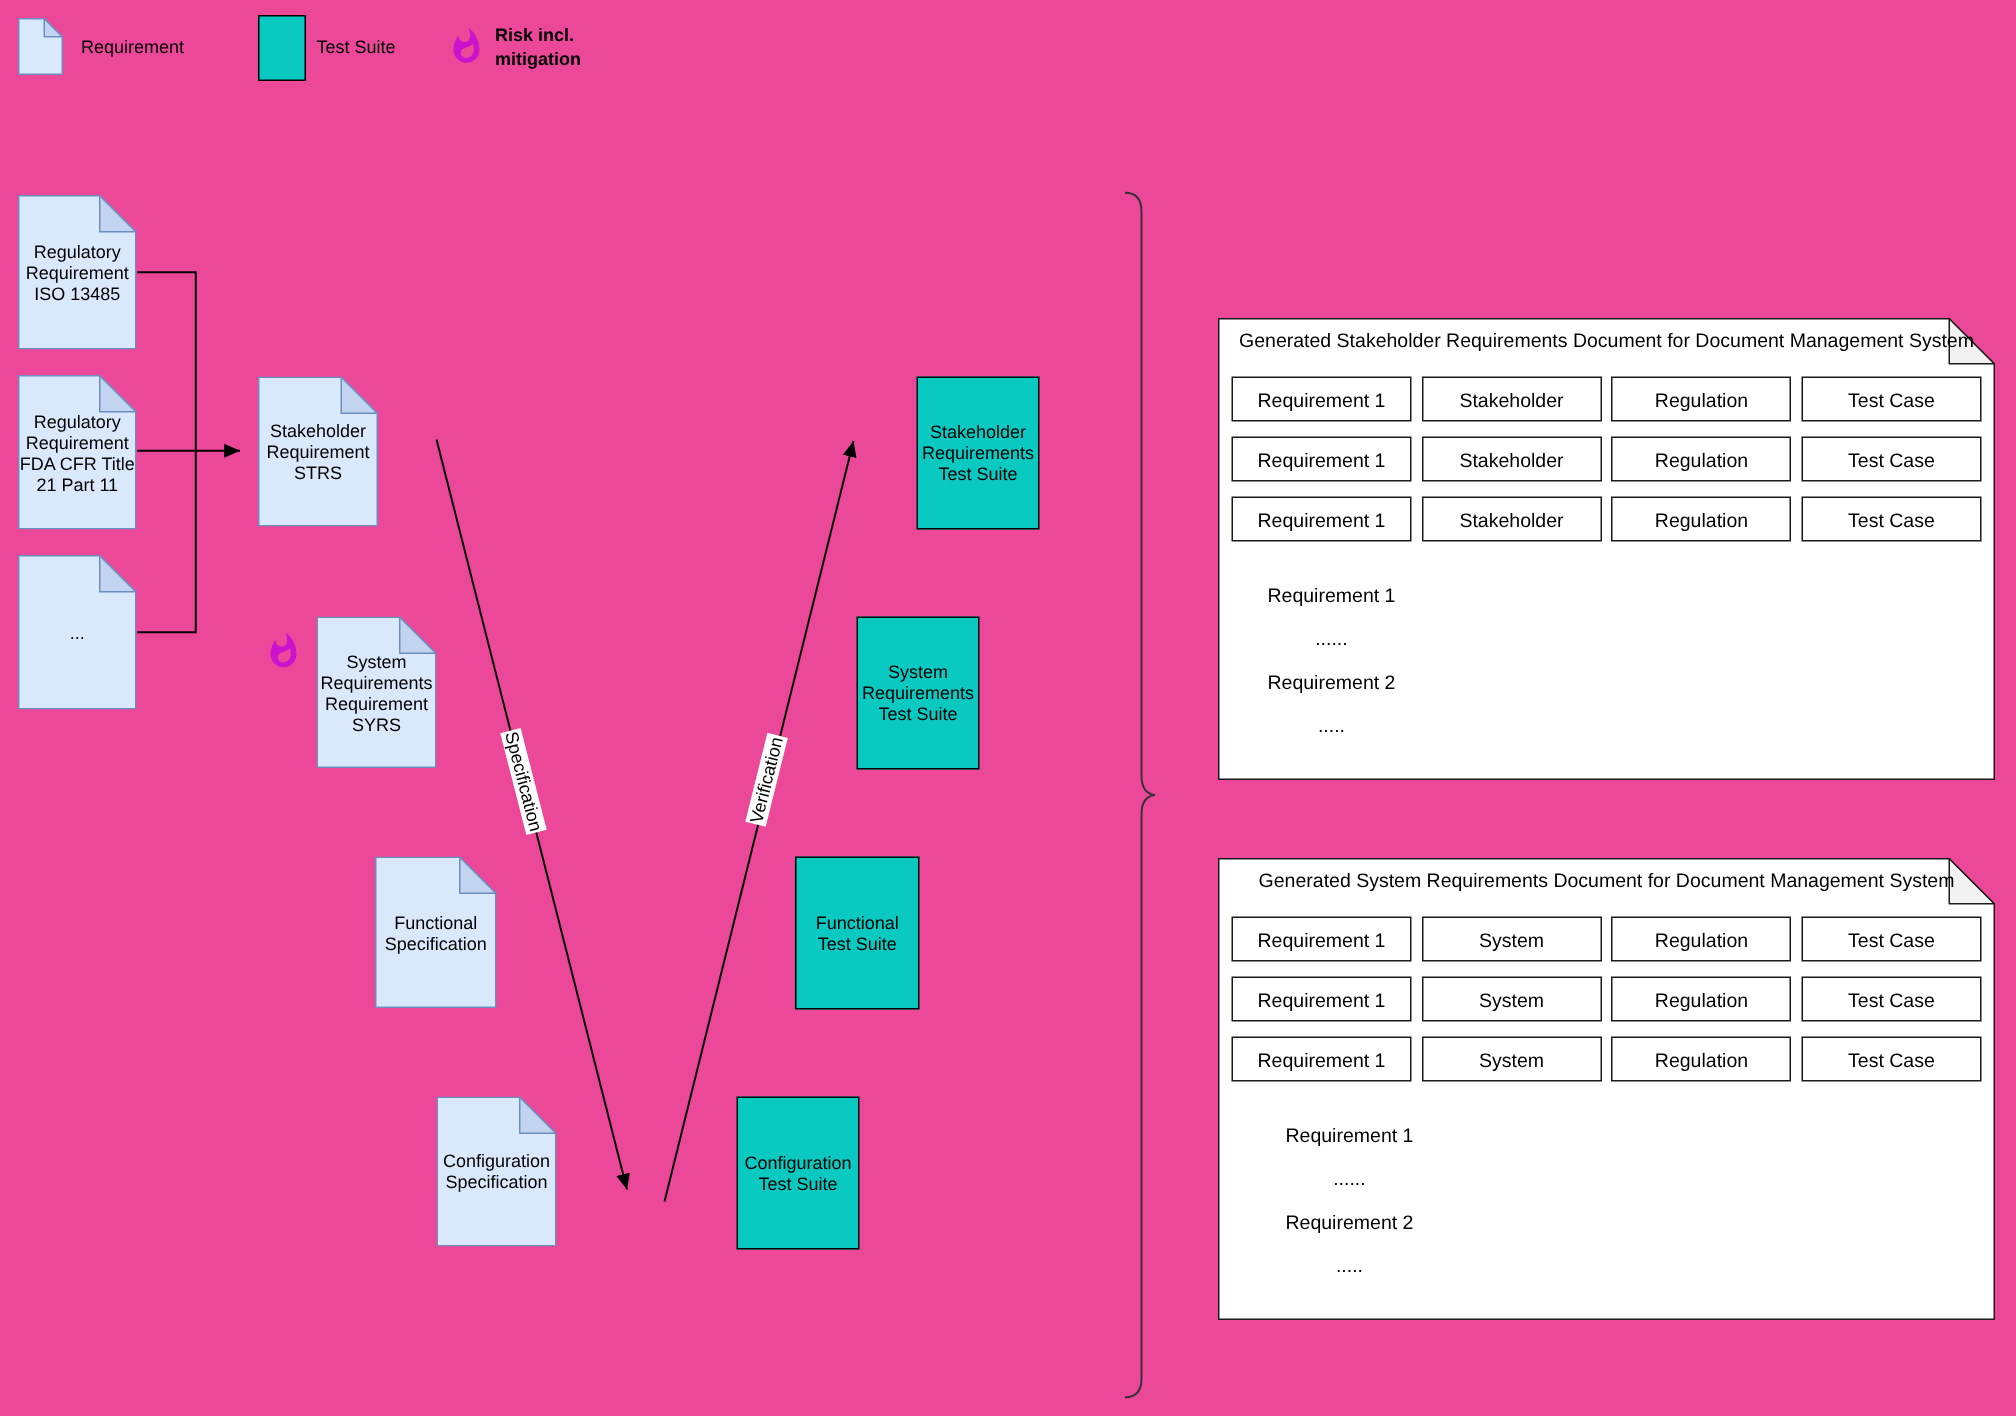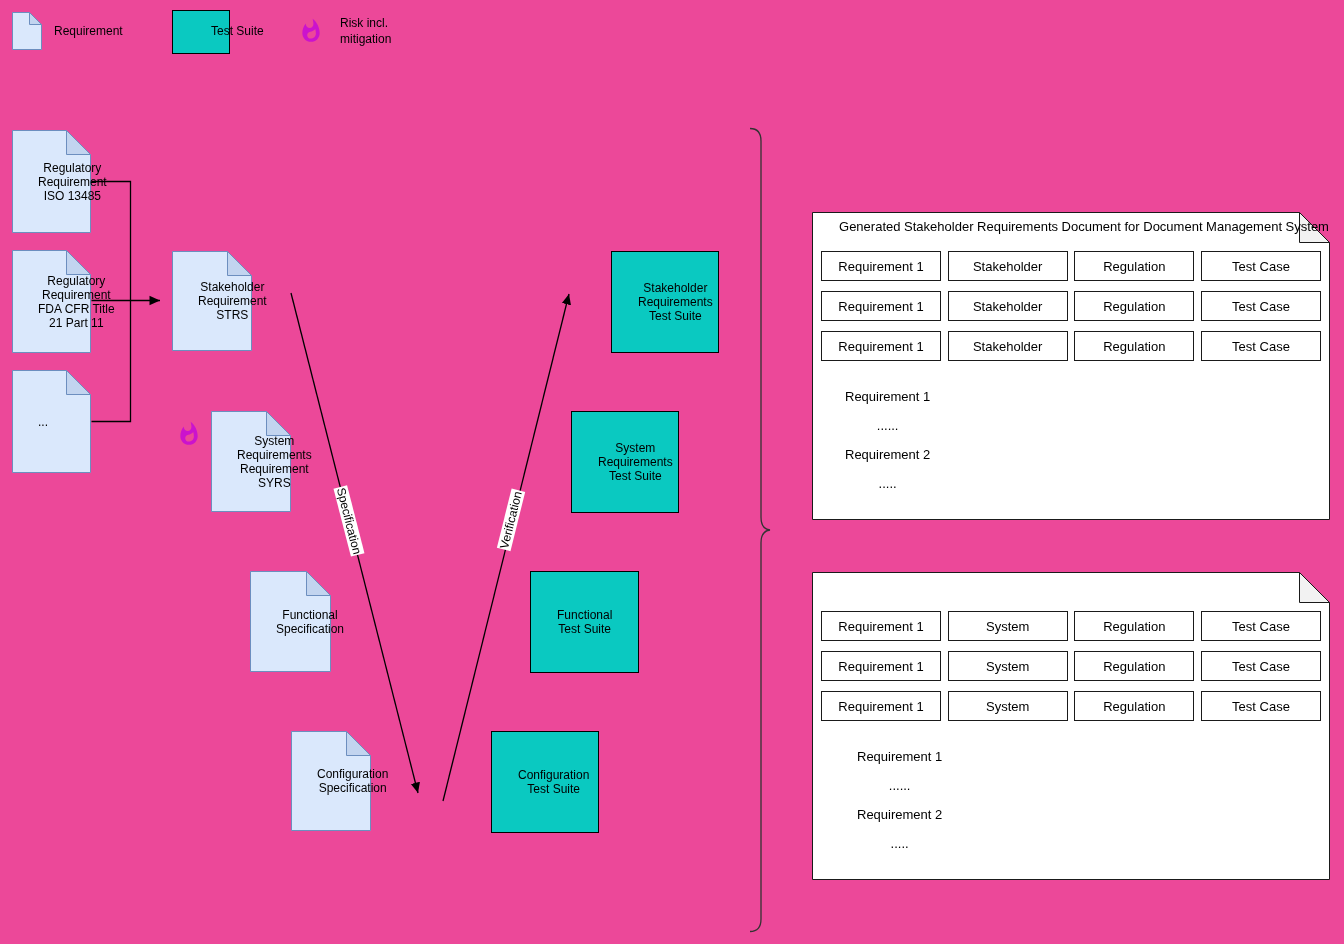--- a/index.html
+++ b/index.html
@@ -1,22 +1,22 @@
 <!DOCTYPE html>
 <html style="--doc_fill: #dae8fc; --doc_stroke: #6c8ebf; --doc_fold: #c2d4ef; --suite_fill: #0ac9c1; --flame: #cb13cd; --product_fill: #0553e3; --product_stroke: #0a46c2; --product_text: #ffffff; --line: #000000; --panel_fill: #ffffff; --panel_stroke: #1a1a1a; --panel_fold: #f2f2f2;"><head>
 <meta charset="utf-8">
 <style>
   html,body{margin:0;padding:0;background:#ffffff;}
   #canvas{position:relative;width:1344px;height:944px;background:#ec4899;overflow:hidden;
           font-family:"Liberation Sans","DejaVu Sans",sans-serif;color:#000;}
   
   #wires{position:absolute;left:0;top:0;z-index:1;pointer-events:none;}
   
-  .node{position:absolute;display:flex;align-items:center;
-        text-align:center;z-index:2;padding-left:26px;}
+  .node{position:absolute;display:flex;align-items:center;justify-content:center;
+        text-align:center;z-index:2;}
   .node-label{position:relative;z-index:2;white-space:pre-line;font-size:12px;line-height:14px;}
   
   .shape-doc .doc-bg{position:absolute;left:0;top:0;z-index:1;}
   
   .suite{background:var(--suite_fill);border:1.5px solid var(--line);}
   
   .product{background:var(--product_fill);border:1px solid var(--product_stroke);color:var(--product_text);}
   
   .edge-label{position:absolute;z-index:3;font-size:12px;background:#fff;padding:0 1px;
               transform:translate(-50%,-50%) rotate(var(--rot));white-space:nowrap;}
@@ -65,21 +65,21 @@
       </svg>
     </div>
   <div class="legend-label" style="left:54px;top:12px;height:38px;">Requirement</div>
 
   <div class="node suite" style="left:172px;top:10px;width:30px;height:42px;"></div>
   <div class="legend-label" style="left:211px;top:10px;height:42px;">Test Suite</div>
 
   <svg class="flame" style="left:298px;top:15px;" width="26" height="32" viewBox="0 0 24 24">
     <path style="fill:var(--flame)" d="M13.5.67s.74 2.65.74 4.8c0 2.06-1.35 3.73-3.41 3.73-2.07 0-3.63-1.67-3.63-3.73l.03-.36C5.21 7.51 4 10.62 4 14c0 4.42 3.58 8 8 8s8-3.58 8-8C20 8.61 17.41 3.8 13.5.67zM11.71 19c-1.78 0-3.22-1.4-3.22-3.14 0-1.62 1.05-2.76 2.81-3.12 1.77-.36 3.6-1.21 4.62-2.58.39 1.29.59 2.65.59 4.04 0 2.65-2.15 4.8-4.8 4.8z"></path>
   </svg>
-  <div class="legend-label" style="left:340px;top:15px;height:32px;">Risk incl.
+  <div class="legend-label" style="left:330px;top:15px;height:32px;font-weight:bold;">Risk incl.
 mitigation</div>
 
   <div class="node shape-doc" style="left:12px;top:130px;width:79px;height:103px;">
       <svg width="79" height="103" viewBox="0 0 79 103" class="doc-bg">
         <path d="M0.5,0.5 H54.5 L78.5,24.5 V102.5 H0.5 Z" style="fill:var(--doc_fill);stroke:var(--doc_stroke);stroke-width:1;stroke-linejoin:round"></path>
         <path d="M54.5,0.5 V24.5 H78.5 Z" style="fill:var(--doc_fold);stroke:var(--doc_stroke);stroke-width:1;stroke-linejoin:round"></path>
       </svg>
     <span class="node-label">Regulatory
 Requirement
 ISO 13485</span>
@@ -198,20 +198,21 @@
       <p>Requirement 2</p>
       <p>.....</p>
     </div>
   </div>
 
   <div class="panel node shape-doc" style="left:812px;top:572px;width:518px;height:308px;">
       <svg width="518" height="308" viewBox="0 0 518 308" class="doc-bg">
         <path d="M0.5,0.5 H487.5 L517.5,30.5 V307.5 H0.5 Z" style="fill:var(--panel_fill);stroke:var(--panel_stroke);stroke-width:1;stroke-linejoin:round"></path>
         <path d="M487.5,0.5 V30.5 H517.5 Z" style="fill:var(--panel_fold);stroke:var(--panel_stroke);stroke-width:1;stroke-linejoin:round"></path>
       </svg>
+    <div class="panel-title">Generated System Requirements Document for Document Management System</div>
     <div class="panel-rows">
       <div class="panel-row">
         <div class="panel-cell">Requirement 1</div>
         <div class="panel-cell">System</div>
         <div class="panel-cell">Regulation</div>
         <div class="panel-cell">Test Case</div>
       </div>
       <div class="panel-row">
         <div class="panel-cell">Requirement 1</div>
         <div class="panel-cell">System</div>

